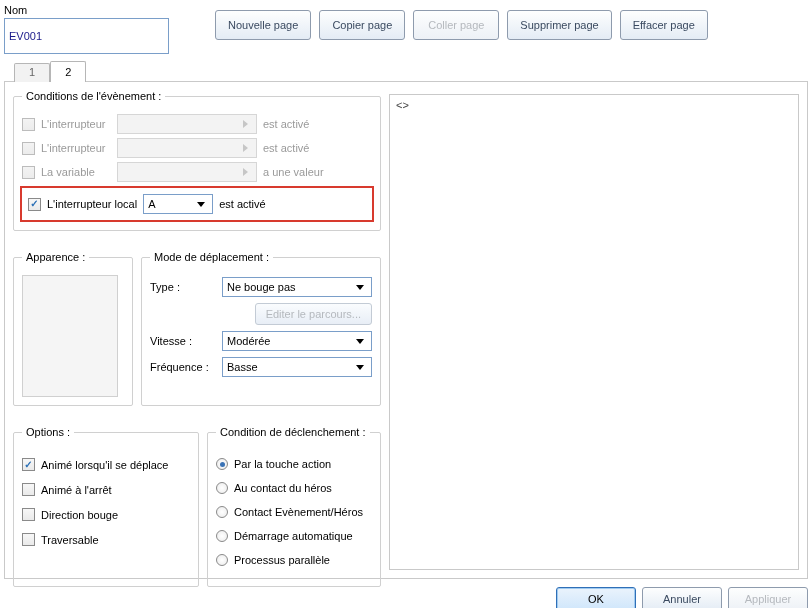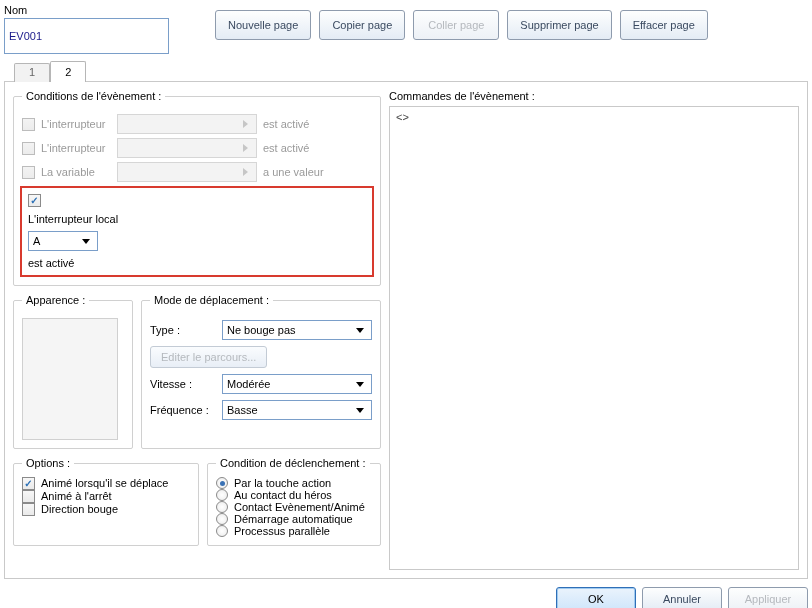--- a/index.html
+++ b/index.html
@@ -40,21 +40,21 @@
   .tab {
     border:1px solid #b6b6b6; border-bottom:none;
     padding:3px 14px 4px; background:#fff; font:inherit;
     border-radius:2px 2px 0 0; cursor:pointer; position:relative; top:1px;
   }
   .tab.inactive { background:#f2f2f2; color:#666; margin-top:2px; padding-top:2px; }
   .panel {
     border:1px solid #c9c9c9; padding:8px; display:flex; gap:8px;
     height: 498px;
   }
-  .col-left { width: 368px; display:flex; flex-direction:column; gap:8px; }
+  .col-left { width: 368px; display:flex; flex-direction:column; gap:20px; }
   .col-right { flex:1; display:flex; flex-direction:column; }
   fieldset {
     border:1px solid #d0d0d0; border-radius:2px;
     padding:8px; margin:0;
   }
   legend { padding:0 4px; color:#000; }
   .cond-row { display:flex; align-items:center; gap:6px; margin:4px 0; }
   .chk {
     width:13px; height:13px; border:1px solid #8a8a8a;
     background:linear-gradient(#f7f7f7,#eaeaea);
@@ -88,38 +88,38 @@
     border-left:5px solid currentColor;
   }
   .spinner {
     width:28px;height:22px;display:flex;border:1px solid #d6d6d6;background:#f3f3f3;
   }
   .spinner .num { flex:1; }
   .spinner .arrows { width:12px;display:flex;flex-direction:column;border-left:1px solid #d6d6d6; }
   .spinner .arrows div { flex:1;display:flex;align-items:center;justify-content:center;color:#c6c6c6; }
   .tri-up { width:0;height:0;border-left:3px solid transparent;border-right:3px solid transparent;border-bottom:4px solid currentColor; }
   .highlight-box { border:2px solid #d83a2e; padding:6px 6px; margin:2px -2px 0; }
-  .row-local { display:flex; align-items:flex-start; gap:6px;flex-direction:column; }
+  .row-local { display:flex; align-items:center; gap:6px; }
   .appearance-row { display:flex; gap:8px; }
   .appear-fs { width:120px; }
   .appear-preview { width:96px;height:122px;border:1px solid #d0d0d0;background:#f5f5f5;margin-top:4px; }
   .move-fs { flex:1; }
   .form-row { display:flex; align-items:center; gap:6px; margin:6px 0; }
   .form-row label { width:66px; }
   .form-row .combo { flex:1; }
   .btn-sm {
     height:22px; padding:0 10px;
     background:linear-gradient(#fafcfe,#e8eef6);
     border:1px solid #c3cbd5;border-radius:3px;font:inherit;color:#b5b9be;
     display:inline-flex;align-items:center;justify-content:center;
   }
   .bottom-row { display:flex; gap:8px; }
   .options-fs { width:186px; }
   .trigger-fs { flex:1; }
-  .radio-row, .opt-row { display:flex; align-items:flex-start; gap:6px; margin:0 0; }
+  .radio-row, .opt-row { display:flex; align-items:center; gap:6px; margin:12px 0; }
   .radio {
     width:12px;height:12px;border:1px solid #8a8a8a;border-radius:50%;
     background:radial-gradient(#fff,#eaeaea);flex-shrink:0;
     display:flex;align-items:center;justify-content:center;
   }
   .radio.checked::after { content:"";width:5px;height:5px;border-radius:50%;background:#3a72b5; }
   .cmd-list {
     flex:1;border:1px solid #c9c9c9;background:#fff;padding:4px 6px;
     margin-top:4px;color:#444;overflow:auto;
   }
@@ -217,21 +217,21 @@
         <legend>Mode de déplacement :</legend>
         <div class="form-row">
           <label>Type :</label>
           <div class="combo active">
             <span>Ne bouge pas</span>
             <span class="arrow-btn">
                 <span class="triangle-down"></span>
               </span>
           </div>
         </div>
-        <div class="form-row" style="justify-content:flex-start">
+        <div class="form-row" style="justify-content:flex-end">
           <button class="btn-sm" disabled="">Editer le parcours...</button>
         </div>
         <div class="form-row">
           <label>Vitesse :</label>
           <div class="combo active">
             <span>Modérée</span>
             <span class="arrow-btn">
                 <span class="triangle-down"></span>
               </span>
           </div>
@@ -256,49 +256,52 @@
             <span>Animé lorsqu'il se déplace</span>
           </div>
         <div class="opt-row">
             <span class="chk"></span>
             <span>Animé à l'arrêt</span>
           </div>
         <div class="opt-row">
             <span class="chk"></span>
             <span>Direction bouge</span>
           </div>
+        <div class="opt-row">
+            <span class="chk"></span>
+            <span>Traversable</span>
+          </div>
       </fieldset>
       <fieldset class="trigger-fs">
         <legend>Condition de déclenchement :</legend>
         <div class="radio-row">
             <span class="radio checked"></span>
             <span>Par la touche action</span>
           </div>
         <div class="radio-row">
             <span class="radio"></span>
             <span>Au contact du héros</span>
           </div>
         <div class="radio-row">
             <span class="radio"></span>
-            <span>Contact Evènement/Animé</span>
+            <span>Contact Evènement/Héros</span>
           </div>
         <div class="radio-row">
             <span class="radio"></span>
             <span>Démarrage automatique</span>
           </div>
         <div class="radio-row">
             <span class="radio"></span>
             <span>Processus parallèle</span>
           </div>
       </fieldset>
     </div>
   </div>
 
   <div class="col-right">
-    <span>Commandes de l'évènement :</span>
     <div class="cmd-list">
       <span>&lt;&gt;</span>
     </div>
   </div>
 </div>
 
 <div class="footer">
   <button class="btn btn-primary">OK</button>
   <button class="btn">Annuler</button>
   <button class="btn" disabled="">Appliquer</button>

